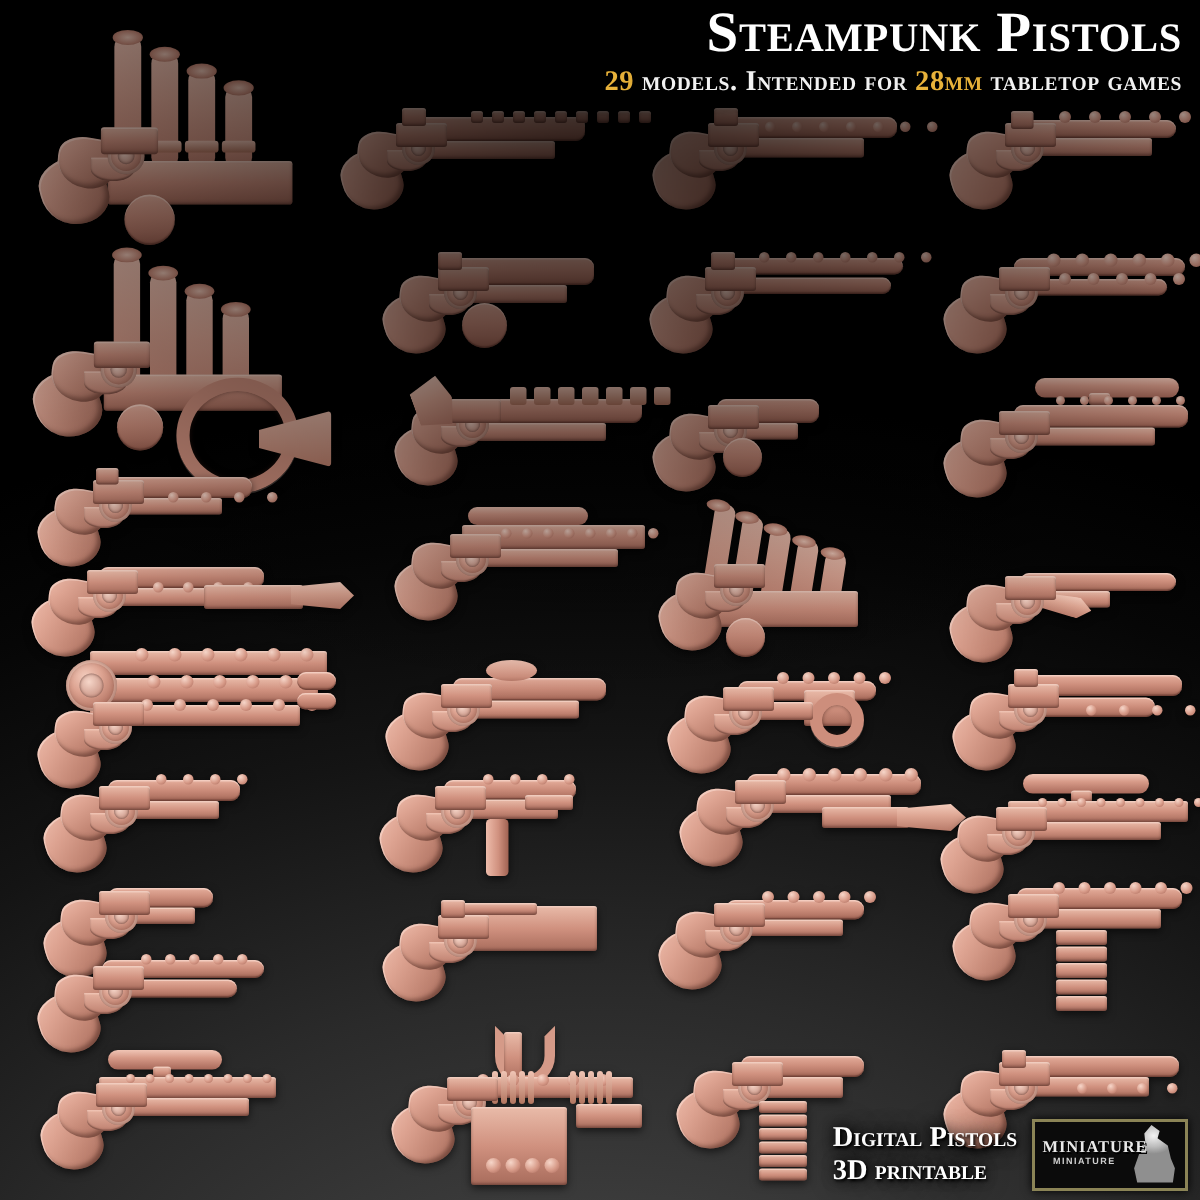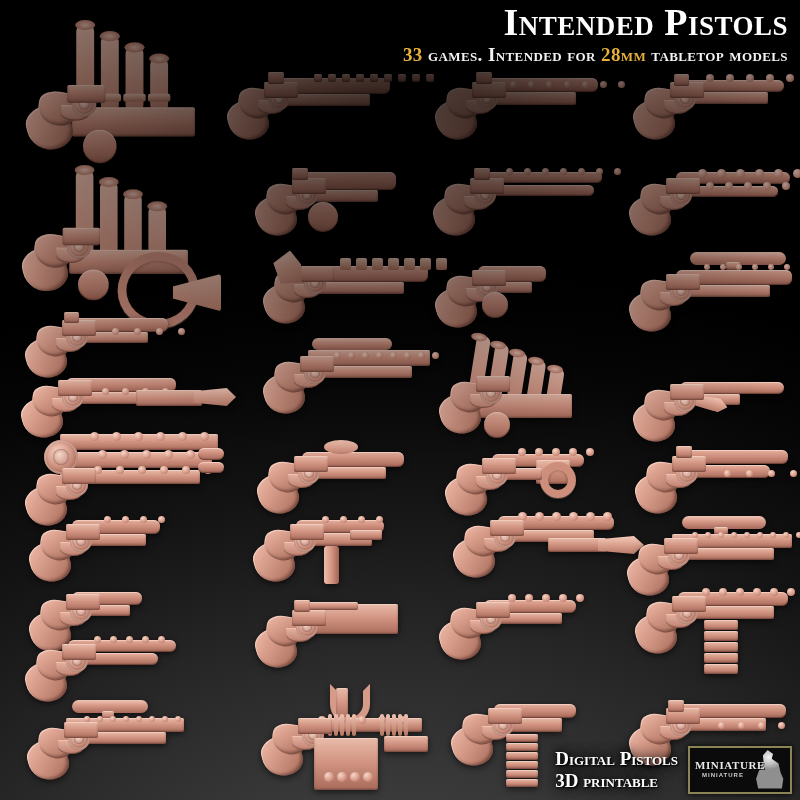--- a/index.html
+++ b/index.html
@@ -693,23 +693,23 @@
         <div class="part grip" style="left: 8px; top: 26px; width: 40px; height: 40px; transform: rotate(-14deg);"></div>
         <div class="part grip" style="left: 18px; top: 14px; width: 34px; height: 30px; transform: rotate(10deg);"></div>
         <div class="part guard mat-d" style="left: 38px; top: 26px; width: 26px; height: 14px;"></div>
         <div class="part wheel" style="left: 48px; top: 14px; width: 22px; height: 22px;"></div>
         <div class="part plate" style="left: 44px; top: 8px; width: 34px; height: 16px;"></div>
         <div class="part plate" style="left: 46px; top: 0px; width: 16px; height: 12px;"></div>
       </div>
     </div>
 
   <div class="header">
-    <div class="title">Intended Pistols</div>
+    <div class="title">Steampunk Pistols</div>
     <div class="subtitle">
-      <span class="hl">33</span><span> games. Intended for </span><span class="hl">28mm</span><span> tabletop models</span>
+      <span class="hl">29</span><span> models. Intended for </span><span class="hl">28mm</span><span> tabletop games</span>
     </div>
   </div>
 
   <div class="footer">
     <div class="dd">
       <div>Digital Pistols</div>
       <div>3D printable</div>
     </div>
     <div class="logo">
       <div class="lfig"></div>

